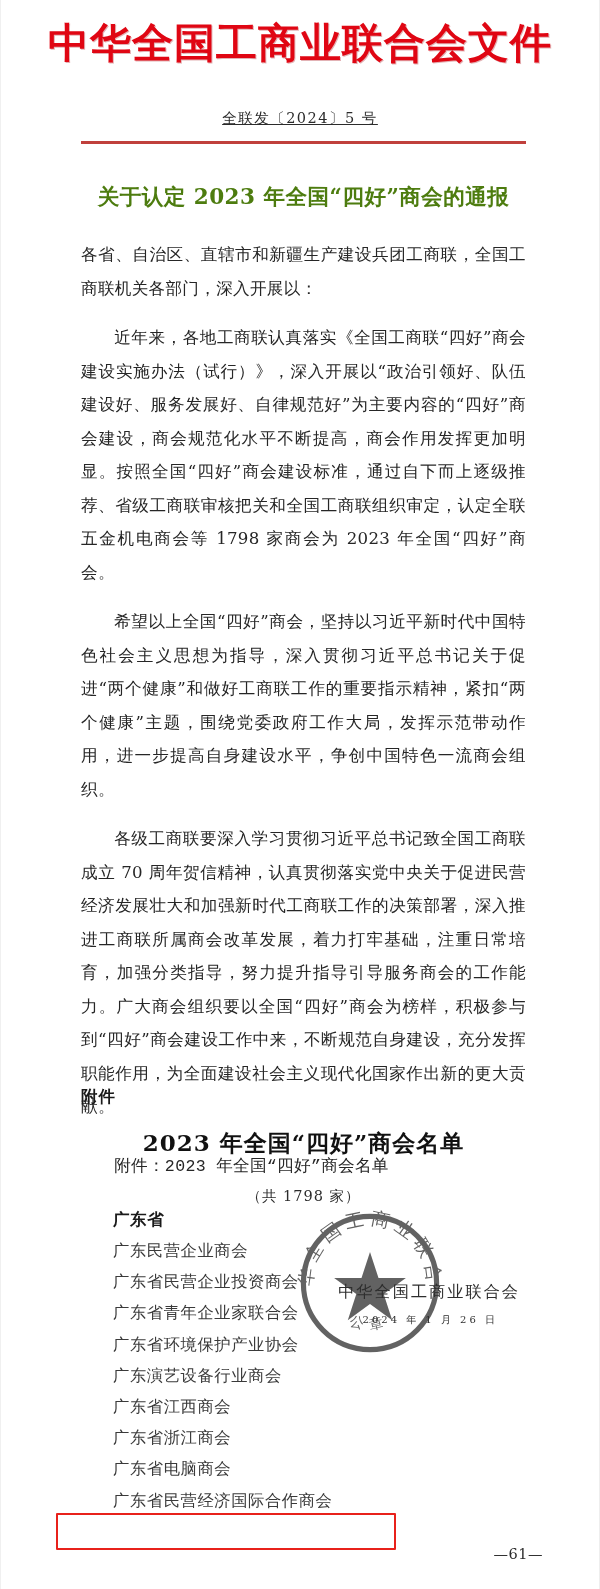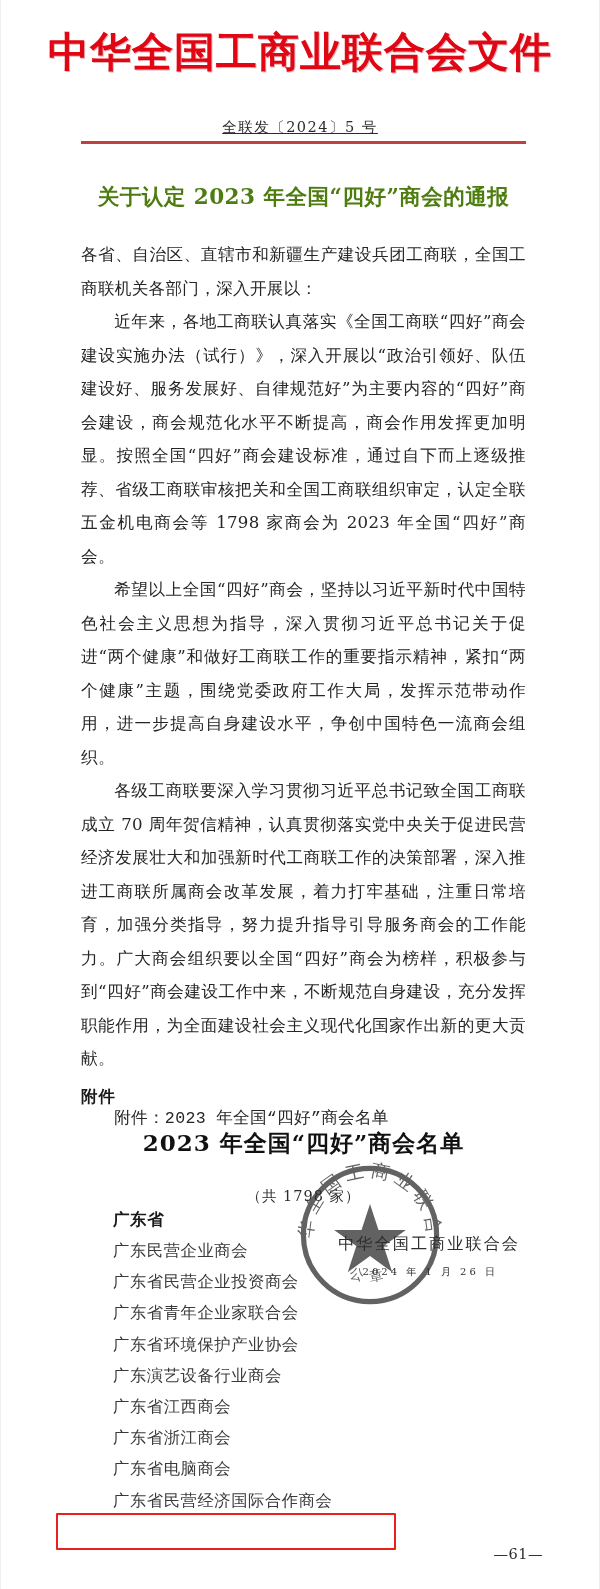--- a/index.html
+++ b/index.html
@@ -19,21 +19,21 @@
     background: #ffffff;
     box-sizing: border-box;
     border-left: 1px solid #f0f0f0;
     border-right: 1px solid #eeeeee;
     overflow: hidden;
   }
 
   
   .masthead {
     text-align: center;
-    padding-top: 29px;
+    padding-top: 20px;
   }
   .masthead-title {
     font-family: "DejaVu Serif", "Liberation Serif", serif;
     font-size: 41px;
     font-weight: bold;
     color: #e00613;
     letter-spacing: 1px;
     line-height: 1.15;
     text-shadow: 1px 1px 0 rgba(160,0,10,0.30);
     white-space: nowrap;
@@ -81,21 +81,21 @@
     font-size: 16.6px;
     line-height: 33.5px;
     color: #262626;
     text-align: justify;
     text-justify: inter-character;
     letter-spacing: 0.3px;
     margin: 0;
     font-family: "DejaVu Serif", "Liberation Serif", serif;
   }
   .para.indent { text-indent: 2em; }
-  .para + .para { margin-top: 0; }
+  .para + .para { margin-top: 16px; }
 
   
   .attach-line {
     font-size: 16.6px;
     line-height: 33.5px;
     color: #262626;
     letter-spacing: 0.3px;
     text-indent: 2em;
     margin-top: 26px;
     font-family: Liberation Mono, monospace;

